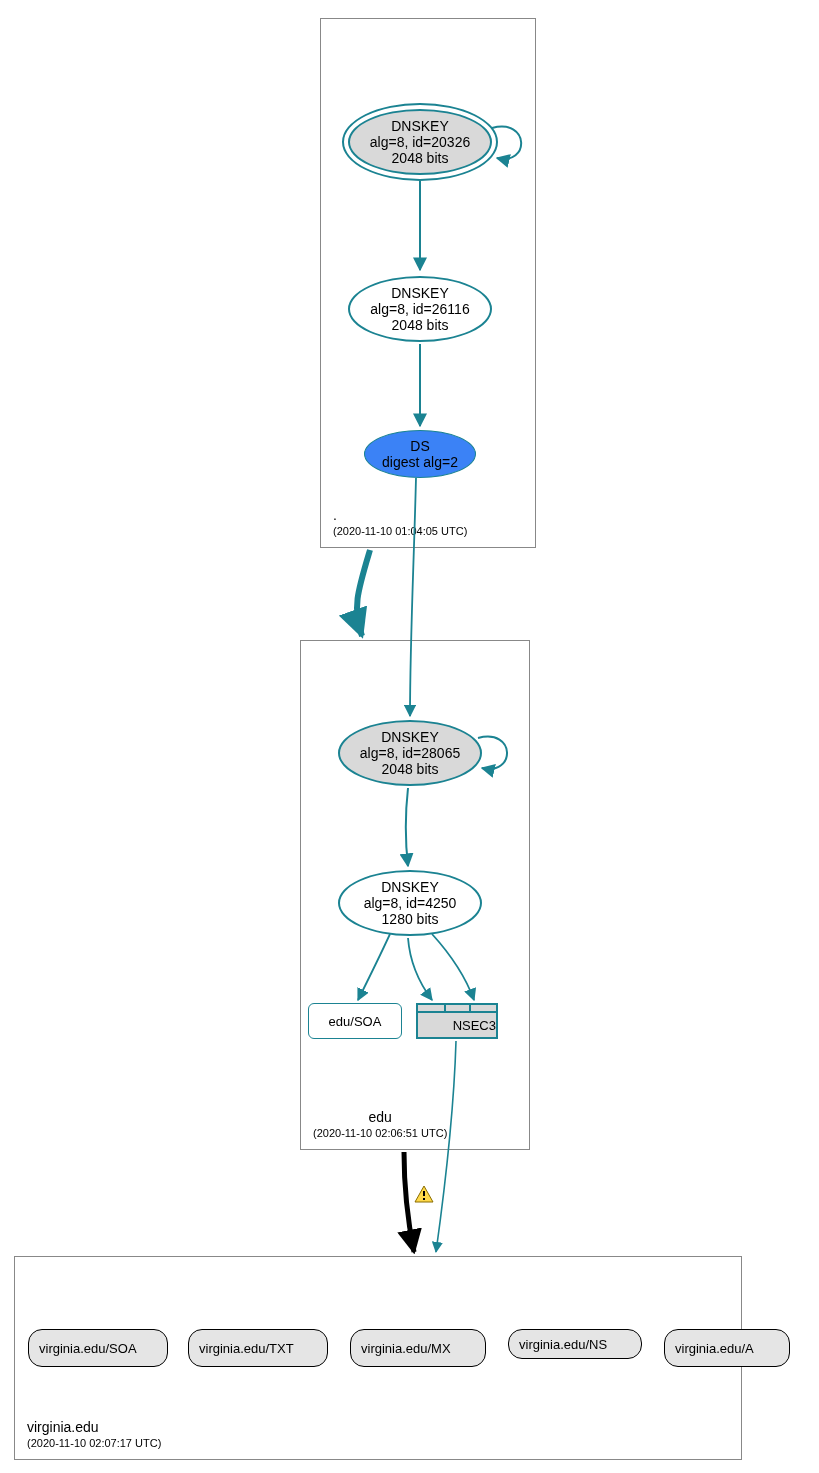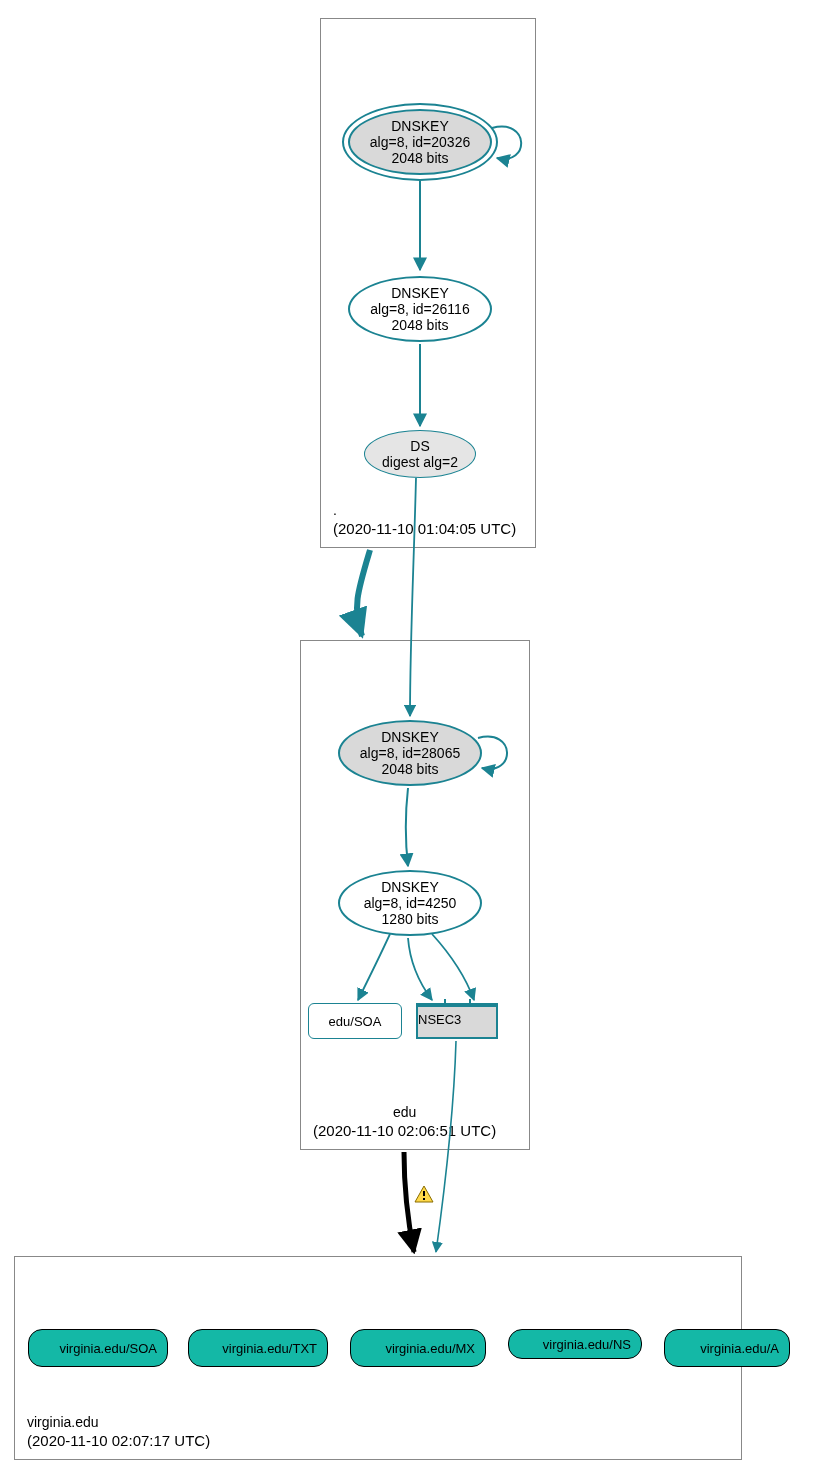--- a/index.html
+++ b/index.html
@@ -18,21 +18,21 @@
   .zone-label {
     position: absolute;
     bottom: 10px;
     left: 12px;
     font-size: 13px;
   }
   .zone-label .name {
     font-size: 14px;
   }
   .zone-label .ts {
-    font-size: 15px;
+    font-size: 11px;
     margin-top: 2px;
   }
   .ellipse {
     position: absolute;
     border-radius: 50%;
     box-sizing: border-box;
     display: flex;
     flex-direction: column;
     align-items: center;
     justify-content: center;
@@ -53,59 +53,60 @@
   .key-teal {
     border: 2px solid #1b8392;
     background: #d9d9d9;
   }
   .key-white {
     border: 2px solid #1b8392;
     background: #ffffff;
   }
   .ds-white {
     border: 1.5px solid #1b8392;
-    background: #e5e5e5;
+    background: #3b82f6;
   }
   .round-rect {
     position: absolute;
     border: 1.5px solid #1b8392;
     border-radius: 6px;
     box-sizing: border-box;
     display: flex;
     align-items: center;
     justify-content: center;
     font-size: 13px;
     background: #ffffff;
   }
   .round-rect-black {
     position: absolute;
     border: 1.5px solid #000;
     border-radius: 14px;
     box-sizing: border-box;
     display: flex;
     align-items: center;
-    justify-content: flex-end;
-    font-size: 13px;
-    background: #14b8a6;
+    justify-content: flex-start;
+    font-size: 13px;
+    background: #e5e5e5;
     padding: 0 10px;
     white-space: nowrap;
   }
   .nsec3 {
     position: absolute;
     border: 2px solid #1b8392;
     background: #d9d9d9;
     box-sizing: border-box;
     font-size: 13px;
   }
   .nsec3 .inner {
     border-top: 2px solid #1b8392;
     height: calc(100% - 8px);
-    display: flex;
-    align-items: center;
-    justify-content: flex-start;
+    margin-top: 6px;
+    display: flex;
+    align-items: center;
+    justify-content: flex-end;
     position: relative;
   }
   .nsec3 .tick {
     position: absolute;
     top: -8px;
     width: 2px;
     height: 6px;
     background: #1b8392;
   }
   svg.edges {

